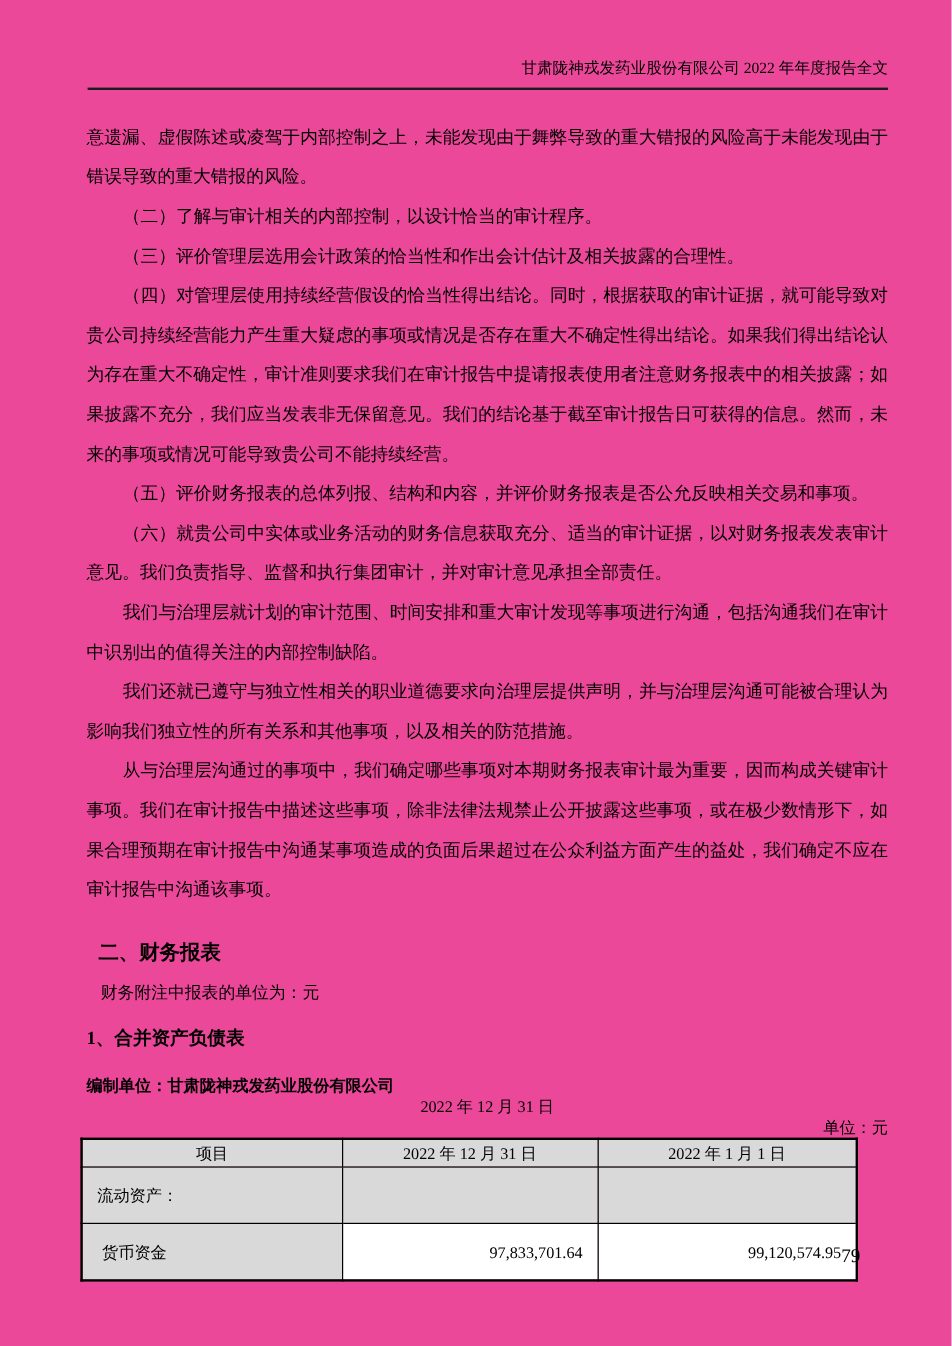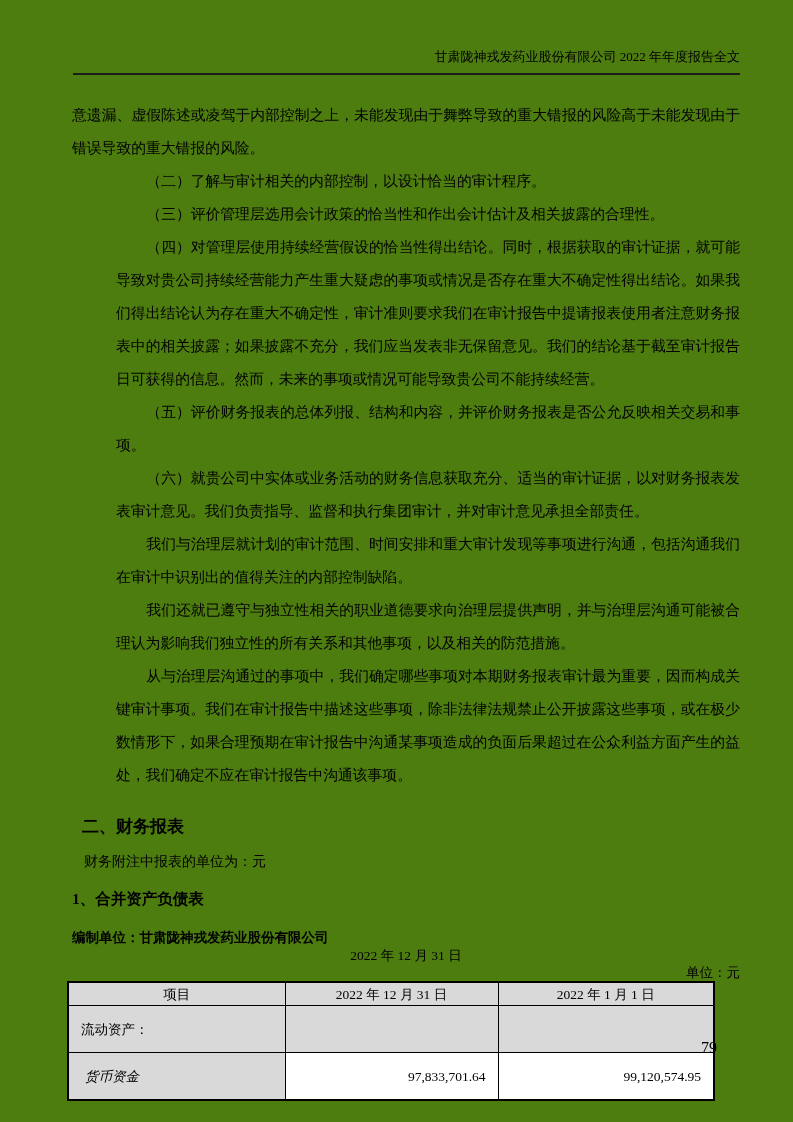--- a/index.html
+++ b/index.html
@@ -1,20 +1,20 @@
 <!DOCTYPE html>
 <html><head>
 <meta charset="utf-8">
 <style>
   html, body { margin: 0; padding: 0; background: #ffffff; }
   .page {
     position: relative;
     width: 793px;
     height: 1122px;
-    background: #4d7c0f;
+    background: #ec4899;
     font-family: "Liberation Serif", "DejaVu Serif", serif;
     color: #000000;
     overflow: hidden;
   }
   .report-header {
     position: absolute;
     left: 73px;
     right: 53px;
     top: 48px;
     text-align: right;
@@ -26,21 +26,21 @@
   .doc-body {
     position: absolute;
     left: 72px;
     top: 99px;
     width: 668px;
     font-size: 14.8px;
     line-height: 33px;
     text-align: justify;
   }
   .para { margin: 0; }
-  .para.indent { text-indent: 2.05em; margin-left: 44px; }
+  .para.indent { text-indent: 2.05em; }
   .section-title {
     margin: 22px 0 0 10px;
     font-size: 17px;
     font-weight: bold;
     line-height: 26px;
     text-align: left;
   }
   .unit-note {
     margin: 12px 0 0 12px;
     font-size: 14px;
@@ -87,21 +87,21 @@
   table.balance-sheet { border-width: 2px; }
   table.balance-sheet th {
     background: #d9d9d9;
     font-weight: normal;
     text-align: center;
     height: 22px;
     padding: 0 4px;
   }
   table.balance-sheet td { height: 22px; padding: 12px; }
   td.item-cell { background: #d9d9d9; text-align: left; padding-left: 6px; }
-  tr.item-row td.item-cell { padding-left: 16px; font-style: italic; }
+  tr.item-row td.item-cell { padding-left: 16px; }
   td.value-cell { background: #ffffff; text-align: right; padding-right: 7px; }
   tr.section-row td.value-cell { background: #d9d9d9; }
   .page-number {
     position: absolute;
     top: 1040px;
     right: 76px;
     font-size: 16px;
     line-height: 16px;
   }
 </style>

